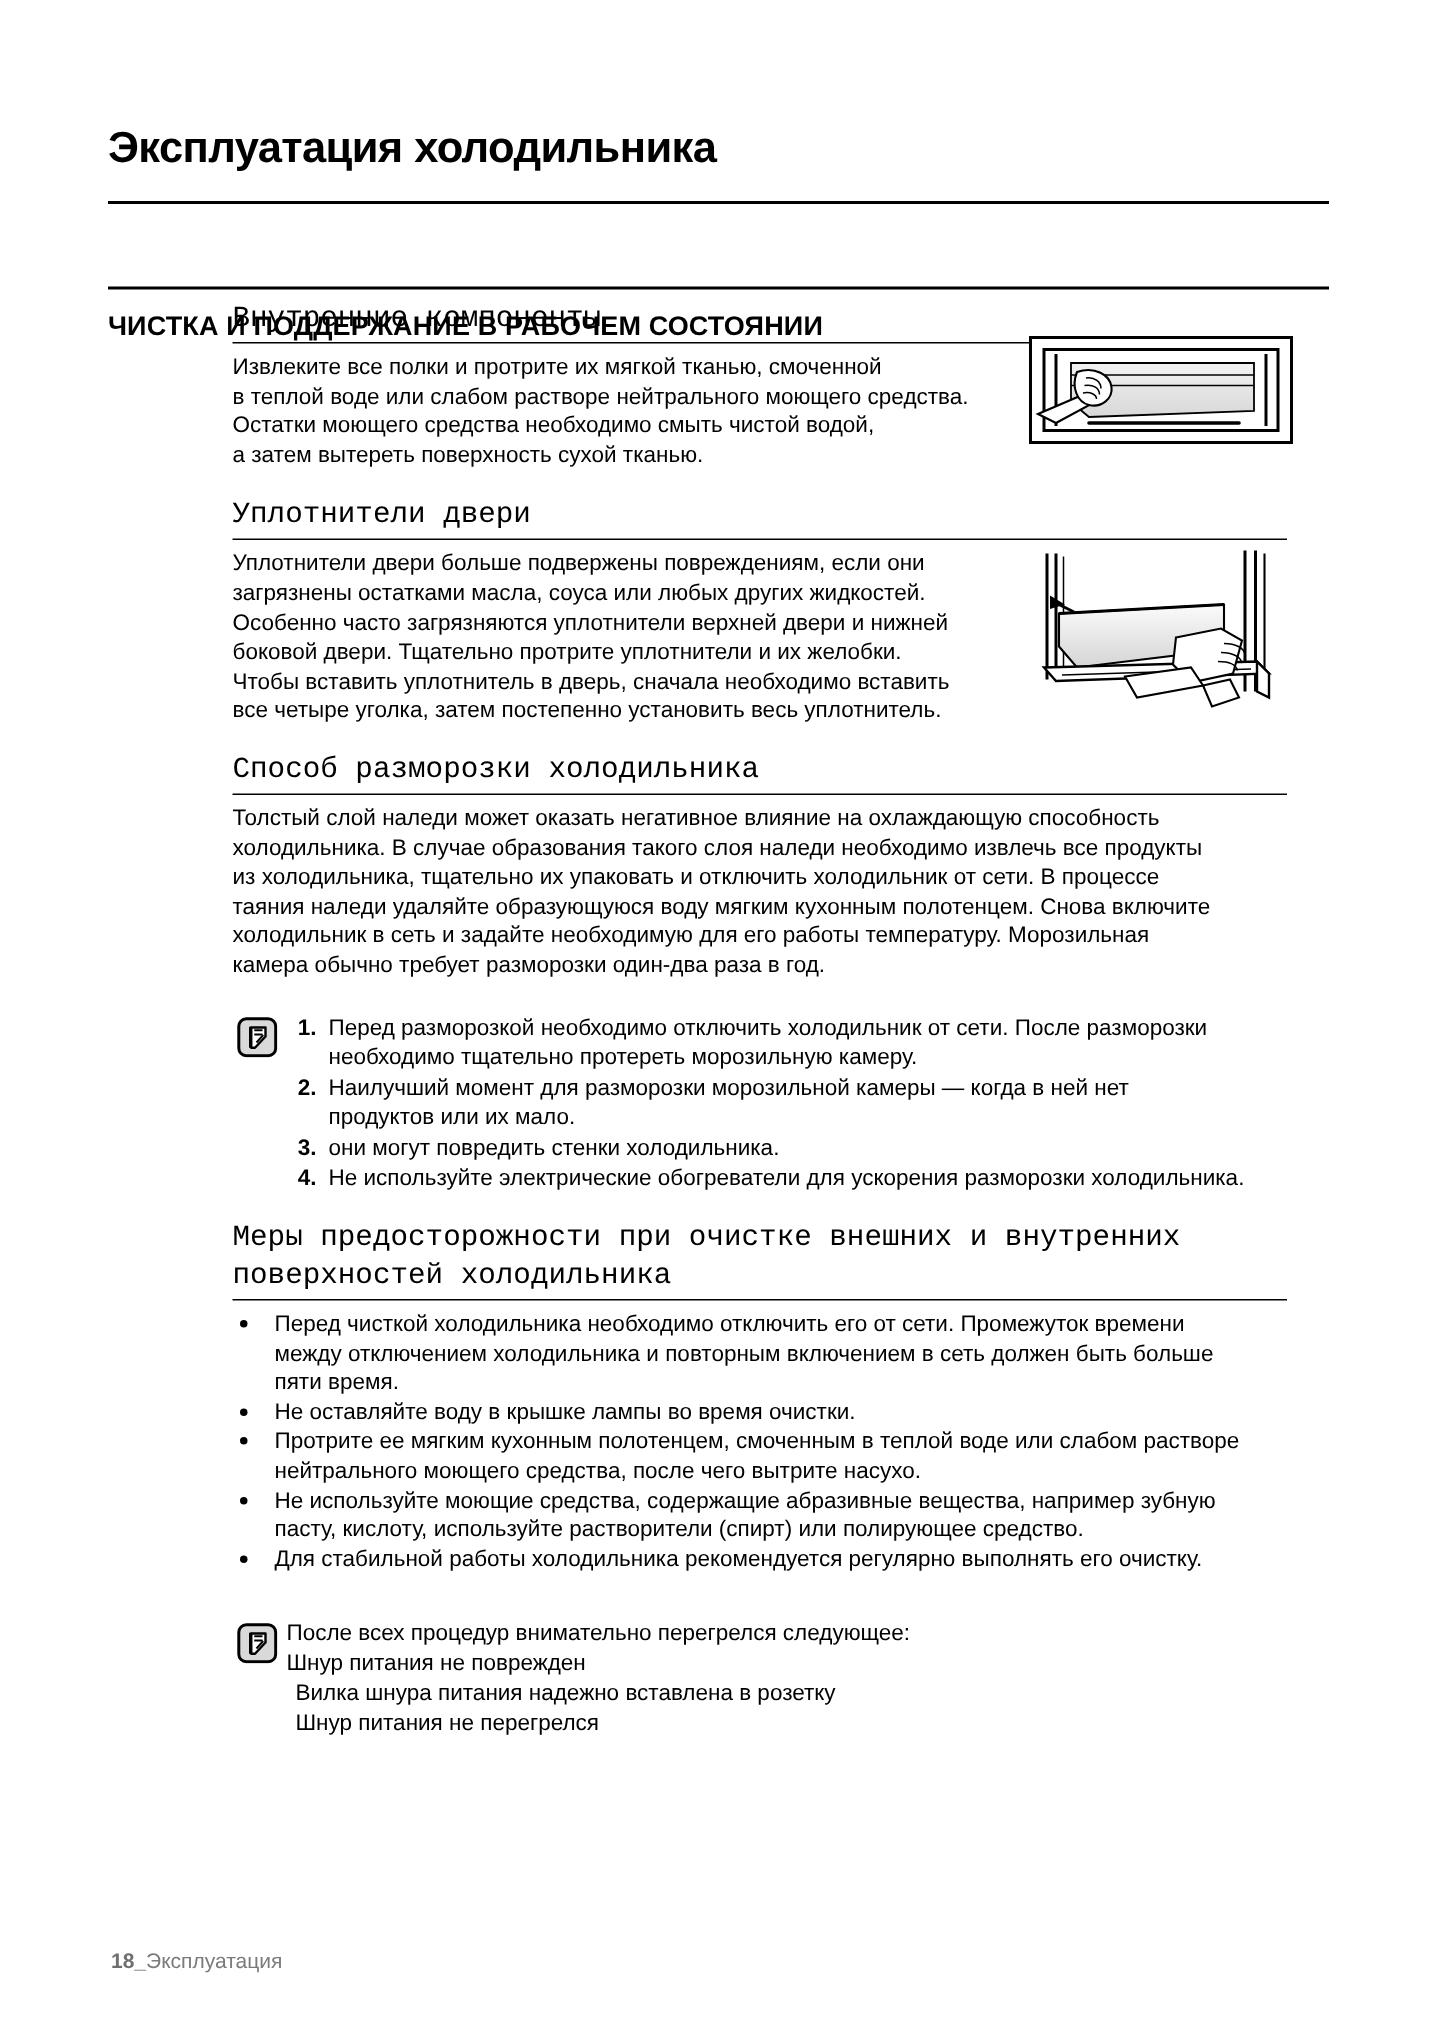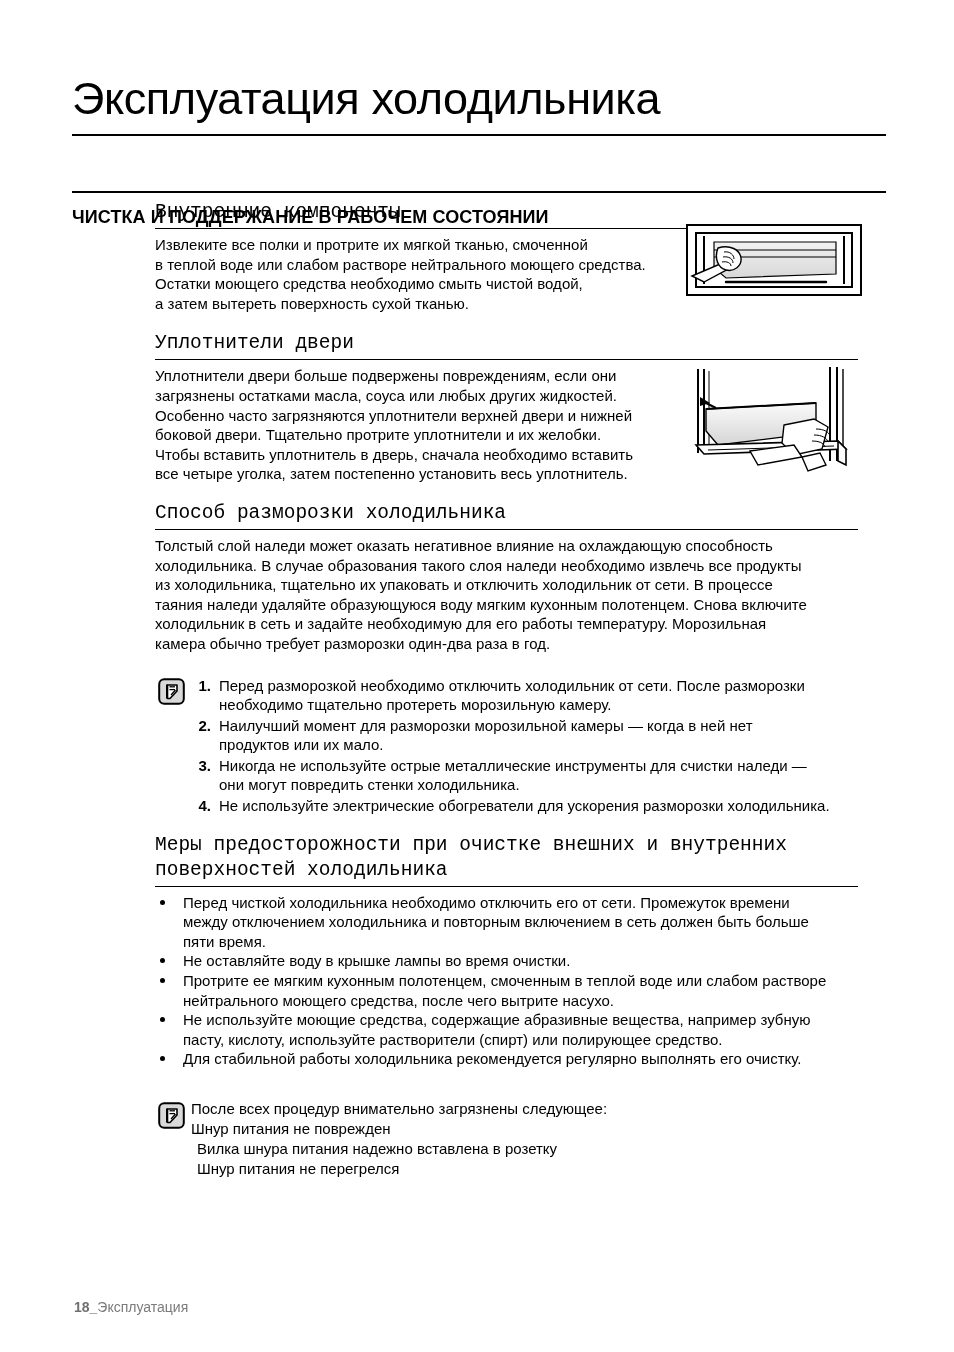--- a/index.html
+++ b/index.html
@@ -23,23 +23,23 @@
     height: 1352px;
     overflow: hidden;
   }
 
   
   .chapter-title {
     position: absolute;
     left: 72px;
     top: 72px;
     width: 814px;
-    font-size: 45px;
+    font-size: 29px;
     line-height: 54px;
-    font-weight: 400;
+    font-weight: 700;
     letter-spacing: -0.4px;
     white-space: nowrap;
     color: #000;
   }
   .chapter-rule {
     position: absolute;
     left: 72px;
     top: 134px;
     width: 814px;
     height: 2px;
@@ -347,21 +347,20 @@
         <li>
           <span class="num">2.</span>
           <span class="li-text">
             <span class="ln">Наилучший момент для разморозки морозильной камеры — когда в ней нет</span>
             <span class="ln">продуктов или их мало.</span>
           </span>
         </li>
         <li>
           <span class="num">3.</span>
           <span class="li-text">
-            <span class="ln">Никогда не используйте острые металлические инструменты для счистки наледи —</span>
             <span class="ln">они могут повредить стенки холодильника.</span>
           </span>
         </li>
         <li>
           <span class="num">4.</span>
           <span class="li-text">
             <span class="ln">Не используйте электрические обогреватели для ускорения разморозки холодильника.</span>
           </span>
         </li>
       </ol>
@@ -420,21 +419,21 @@
       <div class="note-icon">
         <svg width="27" height="27" viewBox="0 0 27 27" xmlns="http://www.w3.org/2000/svg">
           <rect x="1.2" y="1.2" width="24.6" height="24.6" rx="5" ry="5" fill="#d9d9d9" stroke="#000" stroke-width="2"></rect>
           <path d="M9 6.5 L9 20.5" stroke="#000" stroke-width="2" fill="none"></path>
           <path d="M9.5 7 L19 7 L19 13 L12 20.5 L9.5 20.5 Z" fill="#ffffff" stroke="#000" stroke-width="1.6" stroke-linejoin="round"></path>
           <path d="M11.5 8.8 L17 8.8" stroke="#000" stroke-width="1.3" fill="none"></path>
           <path d="M11.5 11.6 L17 11.6" stroke="#000" stroke-width="1.3" fill="none"></path>
           <path d="M13 17 L17.5 12" stroke="#000" stroke-width="1.3" fill="none"></path>
         </svg>
       </div>
-      <div class="nline">После всех процедур внимательно загрязнены следующее:</div>
+      <div class="nline">После всех процедур внимательно перегрелся следующее:</div>
       <div class="nline">Шнур питания не поврежден</div>
       <div class="nline indent">Вилка шнура питания надежно вставлена в розетку</div>
       <div class="nline indent">Шнур питания не перегрелся</div>
     </div>
 
   </div>
 
   <div class="footer">
     <span class="pg">18_</span><span>Эксплуатация</span>
   </div>

